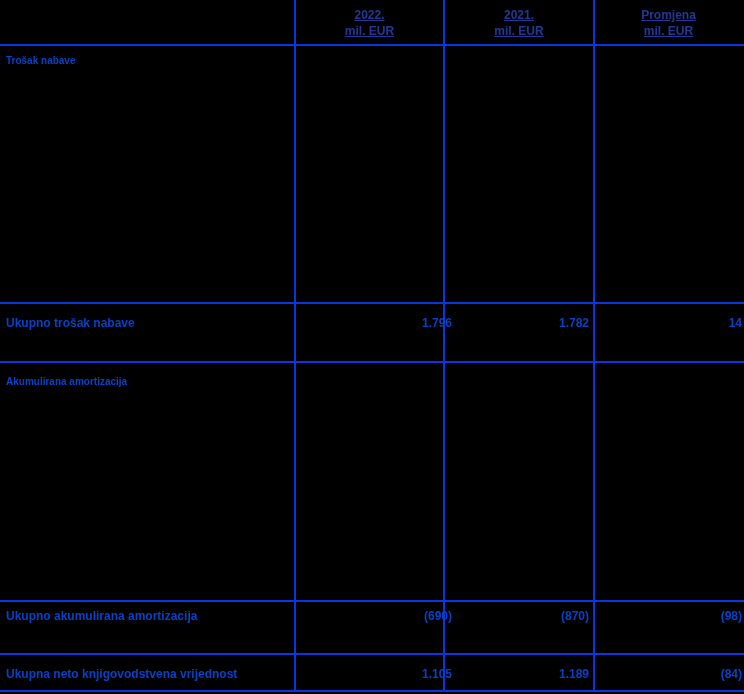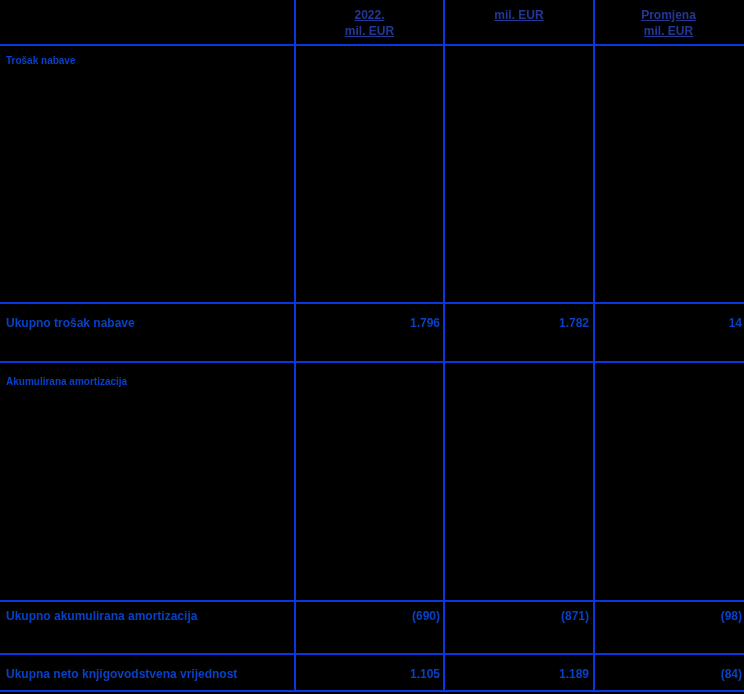--- a/index.html
+++ b/index.html
@@ -56,21 +56,21 @@
     white-space: nowrap;
   }
   .value-cell {
     position: absolute;
     text-align: right;
     color: var(--body-text, #0741c6);
     font-size: 12px;
     line-height: 14px;
     white-space: nowrap;
   }
-  .col1-val { left: 296px; width: 144px; }
+  .col1-val { left: 308px; width: 144px; }
   .col2-val { left: 445px; width: 144px; }
   .col3-val { left: 595px; width: 147px; }
 </style>
 </head>
 <body>
 
 <div class="table-canvas">
 
   <div class="vline" style="left:294px"></div>
   <div class="vline" style="left:443px"></div>
@@ -81,39 +81,40 @@
   <div class="hline" style="top:361px"></div>
   <div class="hline" style="top:600px"></div>
   <div class="hline" style="top:653px"></div>
   <div class="hline" style="top:690px"></div>
 
   <div class="header-cell" style="left:296px;width:147px">
     <div>2022.</div>
     <div>mil. EUR</div>
   </div>
   <div class="header-cell" style="left:445px;width:148px">
+    <div>2021.</div>
     <div>mil. EUR</div>
   </div>
   <div class="header-cell" style="left:595px;width:147px">
     <div>Promjena</div>
     <div>mil. EUR</div>
   </div>
 
   <div class="section-label" style="top:54px">Trošak nabave</div>
 
   <div class="row-label" style="top:316px">Ukupno trošak nabave</div>
   <div class="value-cell col1-val" style="top:316px">1.796</div>
   <div class="value-cell col2-val" style="top:316px">1.782</div>
   <div class="value-cell col3-val" style="top:316px">14</div>
 
   <div class="section-label" style="top:375px">Akumulirana amortizacija</div>
 
   <div class="row-label" style="top:609px">Ukupno akumulirana amortizacija</div>
   <div class="value-cell col1-val" style="top:609px">(690)</div>
-  <div class="value-cell col2-val" style="top:609px">(871)</div>
+  <div class="value-cell col2-val" style="top:609px">(870)</div>
   <div class="value-cell col3-val" style="top:609px">(98)</div>
 
   <div class="row-label" style="top:667px">Ukupna neto knjigovodstvena vrijednost</div>
   <div class="value-cell col1-val" style="top:667px">1.105</div>
   <div class="value-cell col2-val" style="top:667px">1.189</div>
   <div class="value-cell col3-val" style="top:667px">(84)</div>
 
 </div>
 
 </body></html>

